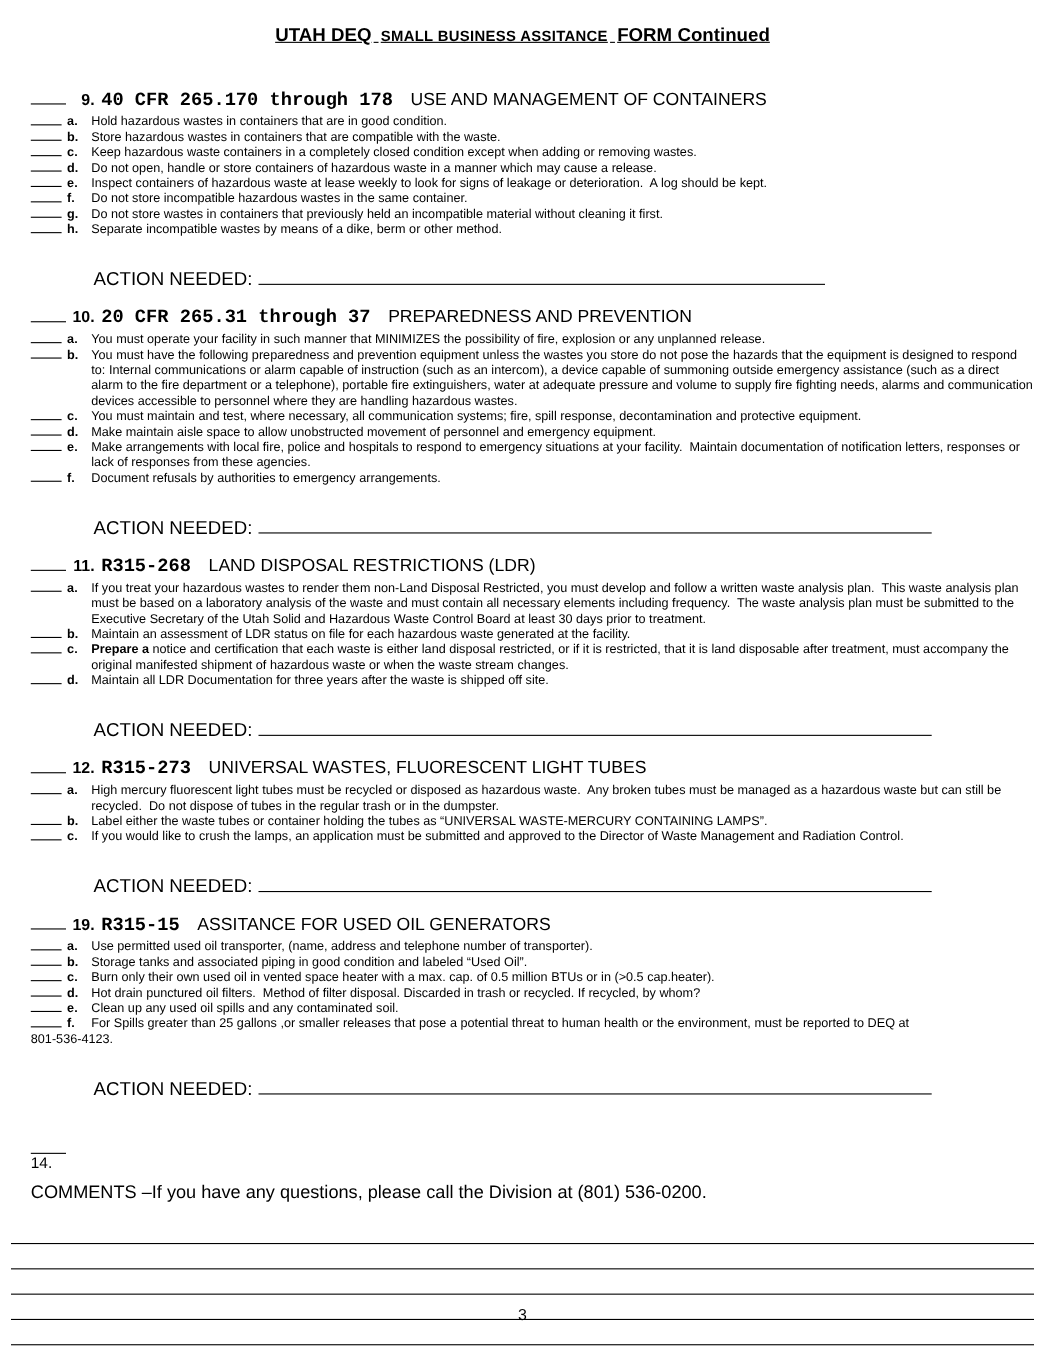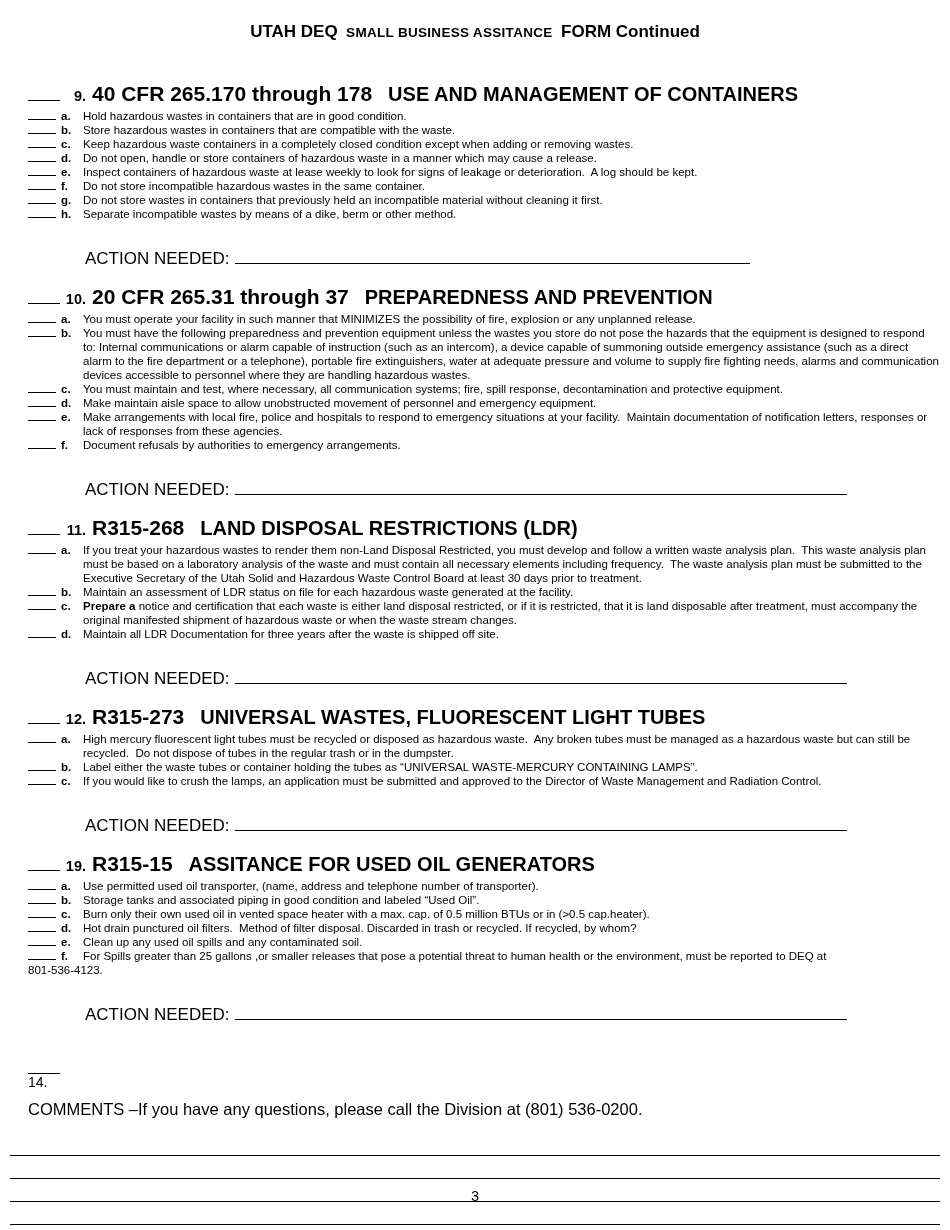--- a/index.html
+++ b/index.html
@@ -3,33 +3,33 @@
 <meta charset="utf-8">
 <style>
   html,body { margin:0; padding:0; background:#e8e8e8; }
   .page {
     width:950px; height:1230px; margin:0 auto; background:#ffffff;
     font-family:"Liberation Sans", sans-serif; color:#000;
     position:relative; box-sizing:border-box;
     padding:22px 10px 0 28px; overflow:hidden;
   }
   
-  .title { text-align:center; font-weight:bold; margin:0 0 0 -18px; }
+  .title { text-align:center; font-weight:bold; margin:0 0 0 -18px;text-decoration:underline; }
   .title .t-lg { font-size:17px; }
   .title .t-sm { font-size:13.5px; letter-spacing:0.3px; }
   .title span { margin:0 2px; }
 
   
   .section { margin-top:16px; }
   .section.first { margin-top:40px; }
   .section-header { display:flex; align-items:baseline; margin-bottom:3px; }
   .hdr-blank { width:32px; flex:0 0 32px; border-bottom:1.4px solid #000; height:12px; }
   .sec-num { flex:0 0 26px; text-align:right; font-weight:bold; font-size:14.5px; margin-right:6px; white-space:nowrap; }
-  .sec-code { font-weight:bold; font-size:21px; margin-right:16px; white-space:nowrap; }
-  .sec-title { font-weight:bold; font-size:20px; white-space:nowrap; }
+  .sec-code { font-weight:bold; font-size:17px; margin-right:16px; white-space:nowrap;font-family:Liberation Mono, monospace; }
+  .sec-title { font-weight:normal; font-size:16px; white-space:nowrap; }
 
   
   .item { display:flex; align-items:baseline; font-size:11.5px; line-height:14px; }
   .item-blank { flex:0 0 28px; width:28px; border-bottom:1px solid #000; height:9px; margin-right:5px; }
   .item-letter { flex:0 0 22px; font-weight:bold; }
   .item-text { flex:1; white-space:pre-wrap; }
   .item-text b { font-weight:bold; }
   .continuation { font-size:11.5px; line-height:14px; }
 
   

